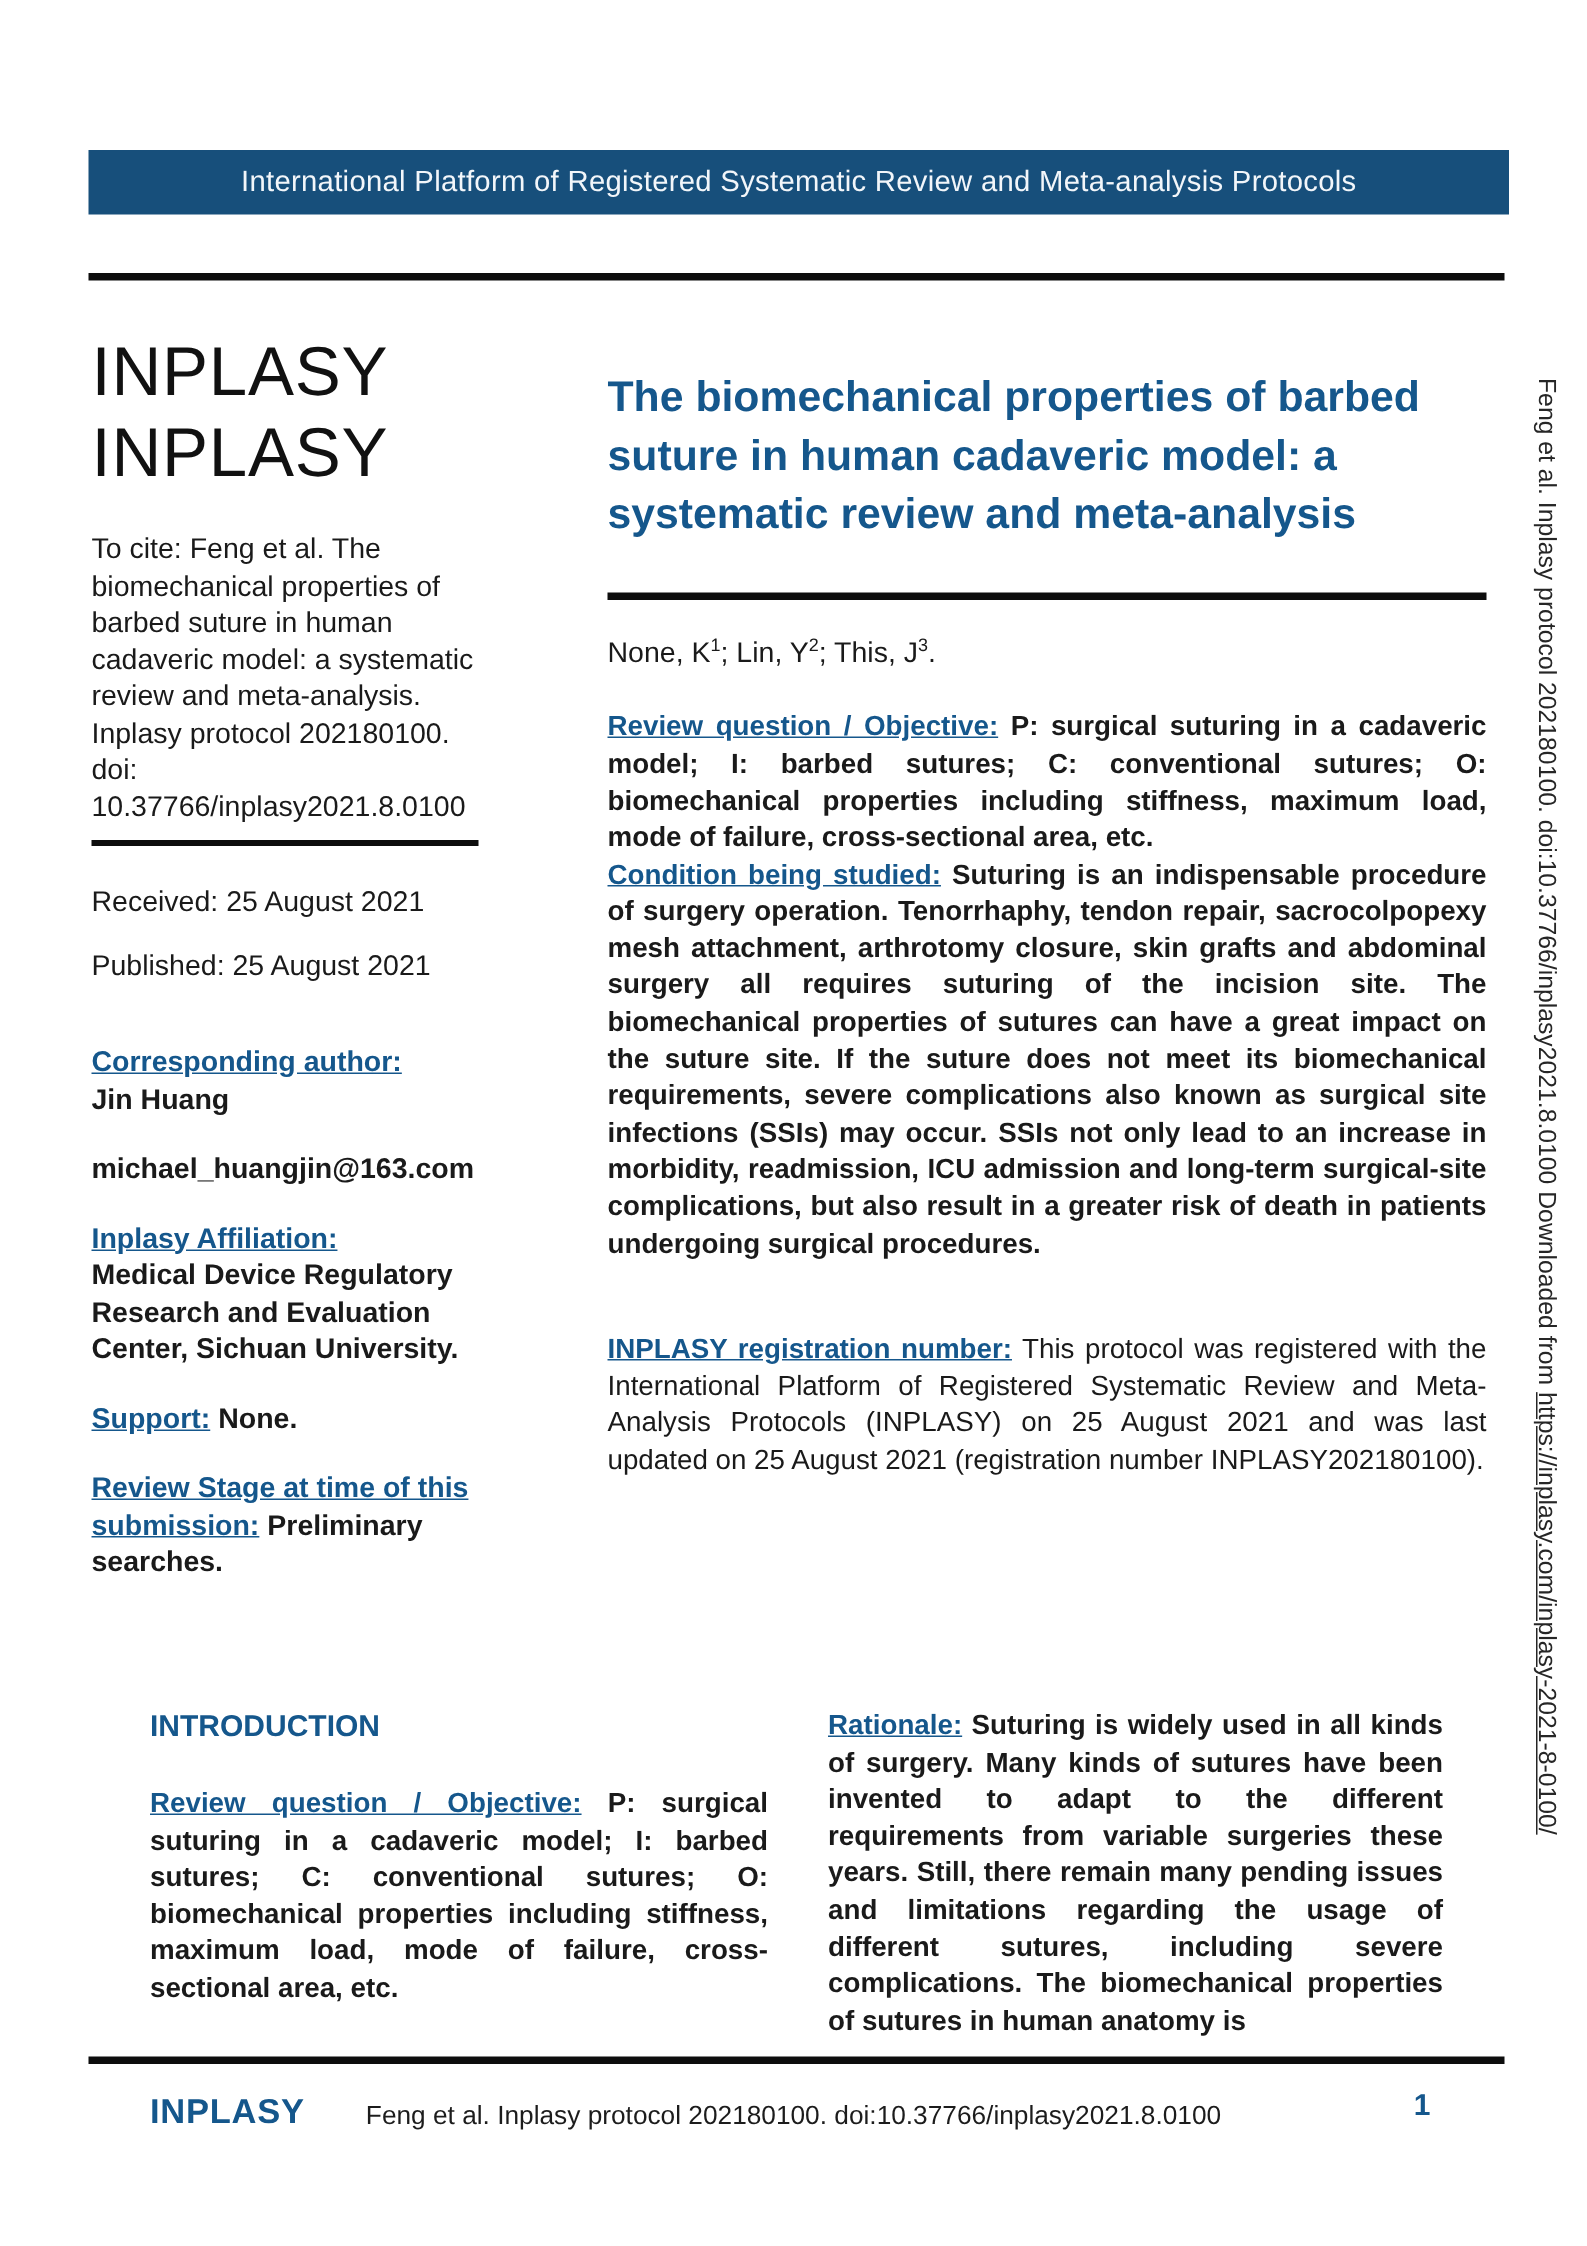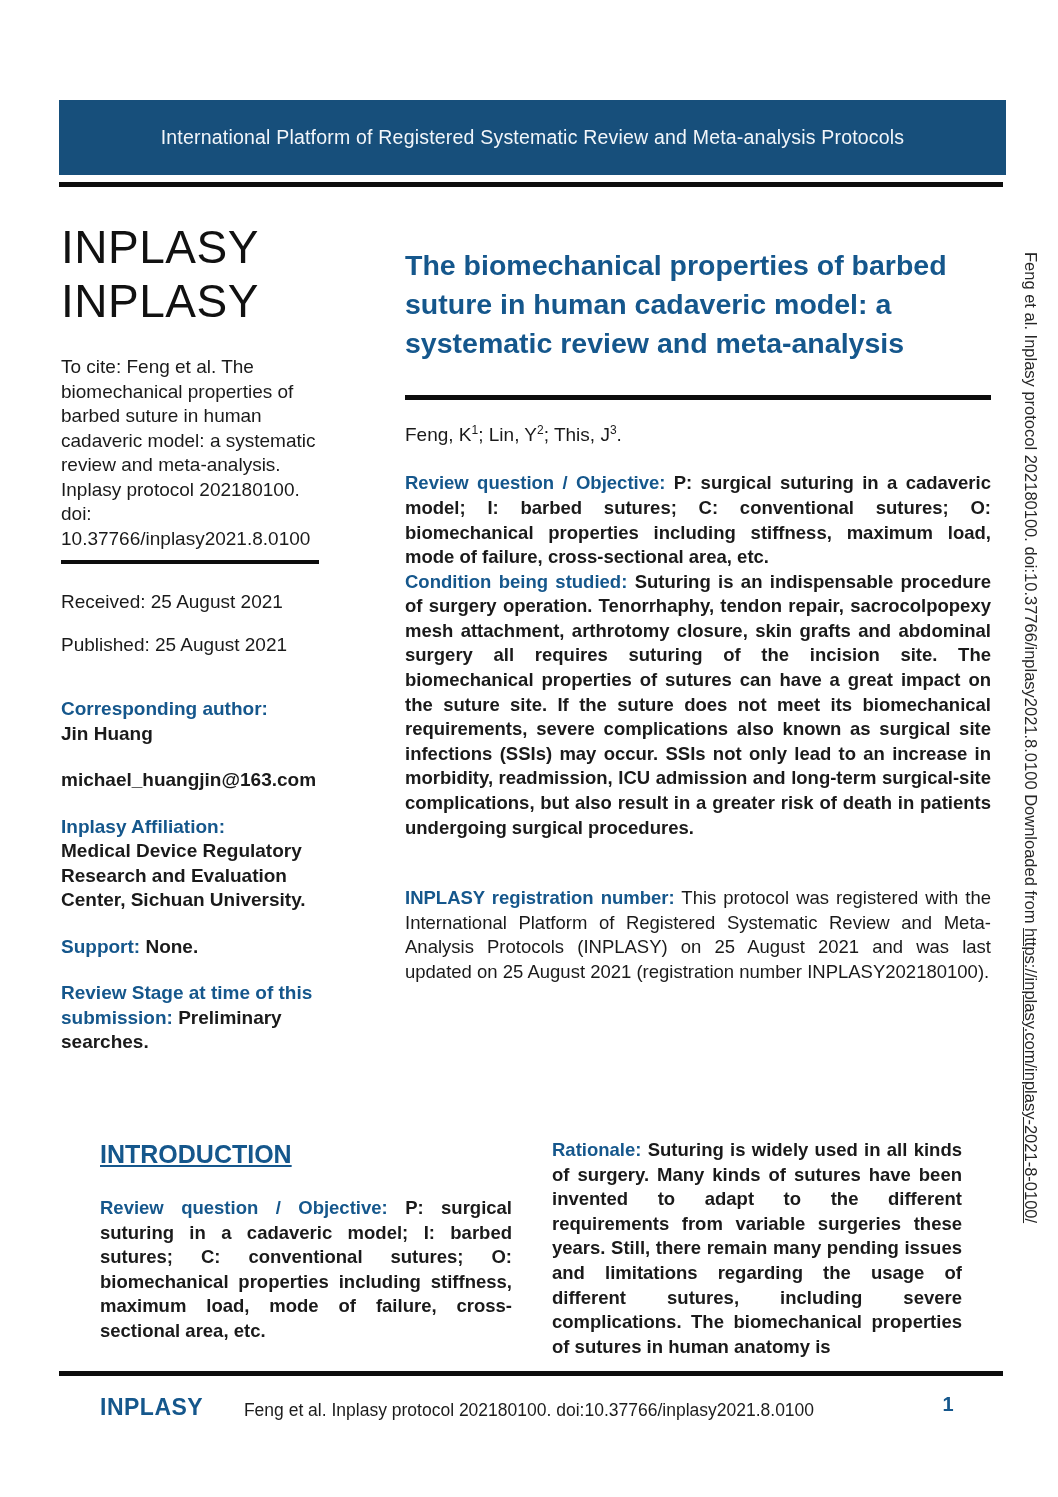--- a/index.html
+++ b/index.html
@@ -19,21 +19,21 @@
     position:relative;
     width:1058px;
     height:1497px;
     background:#ffffff;
     overflow:hidden;
   }
   
   .banner{
     position:absolute;
     left:59px; top:100px;
-    width:947px; height:75px;
+    width:947px; height:43px;
     background:var(--banner);
     color:#f2f6fa;
     display:flex; align-items:center; justify-content:center;
     font-size:19.5px;
     letter-spacing:.2px;
   }
   .rule{background:var(--rule);position:absolute;}
   .rule-top{left:59px; top:182px; width:944px; height:5px;}
   .rule-footer{left:59px; top:1371px; width:944px; height:5px;}
 
@@ -61,21 +61,21 @@
     width:258px; height:4px;
     background:var(--rule);
     margin-top:9px;
   }
   .received{margin-top:26px;}
   .published{margin-top:18px;}
   .sec{margin-top:22px;}
   .sec-first{margin-top:40px;}
   .email{margin-top:22px;}
   .bold{font-weight:700;}
-  .blue{color:var(--accent);}
+  .blue{color:var(--accent);text-decoration:underline;}
 
   
   .right-col{
     position:absolute;
     left:405px; top:246px;
     width:586px;
   }
   .title{
     color:var(--accent);
     font-size:28.5px;
@@ -104,23 +104,22 @@
   .reg-para{margin-top:46px;font-weight:400;}
 
   
   .intro-left{
     position:absolute;
     left:100px; top:1140px;
     width:412px;
   }
   .intro-head{
     color:var(--accent);
-    font-size:25px;
-    font-weight:700;
-    text-decoration:underline;
+    font-size:20px;
+    font-weight:700;
   }
   .intro-left .para{margin-top:27px;}
   .intro-right{
     position:absolute;
     left:552px; top:1138px;
     width:410px;
   }
 
   
   .footer-brand{
@@ -209,21 +208,21 @@
 
     <p class="sec"><span class="blue bold">Review Stage at time of this submission:</span> <span class="bold">Preliminary searches.</span></p>
 
   </aside>
 
   <main class="right-col">
     <h2 class="title">The biomechanical properties of barbed suture in human cadaveric model: a systematic review and meta-analysis</h2>
 
     <span class="rule-title"></span>
 
-    <p class="authors"><span>Feng, K</span><sup>1</sup><span>; Lin, Y</span><sup>2</sup><span>; This, J</span><sup>3</sup><span>.</span></p>
+    <p class="authors"><span>None, K</span><sup>1</sup><span>; Lin, Y</span><sup>2</sup><span>; This, J</span><sup>3</sup><span>.</span></p>
 
     <div class="para-group">
       <p class="para bold-para"><span class="blue">Review question / Objective:</span> <span>P: surgical suturing in a cadaveric model; I: barbed sutures; C: conventional sutures; O: biomechanical properties including stiffness, maximum load, mode of failure, cross-sectional area, etc.</span></p>
       <p class="para bold-para"><span class="blue">Condition being studied:</span> <span>Suturing is an indispensable procedure of surgery operation. Tenorrhaphy, tendon repair, sacrocolpopexy mesh attachment, arthrotomy closure, skin grafts and abdominal surgery all requires suturing of the incision site. The biomechanical properties of sutures can have a great impact on the suture site. If the suture does not meet its biomechanical requirements, severe complications also known as surgical site infections (SSIs) may occur. SSIs not only lead to an increase in morbidity, readmission, ICU admission and long-term surgical-site complications, but also result in a greater risk of death in patients undergoing surgical procedures.</span></p>
     </div>
 
     <p class="para reg-para"><span class="blue bold">INPLASY registration number:</span> <span>This protocol was registered with the International Platform of Registered Systematic Review and Meta-Analysis Protocols (INPLASY) on 25 August 2021 and was last updated on 25 August 2021 (registration number INPLASY202180100).</span></p>
   </main>
 
   <section class="intro-left">

